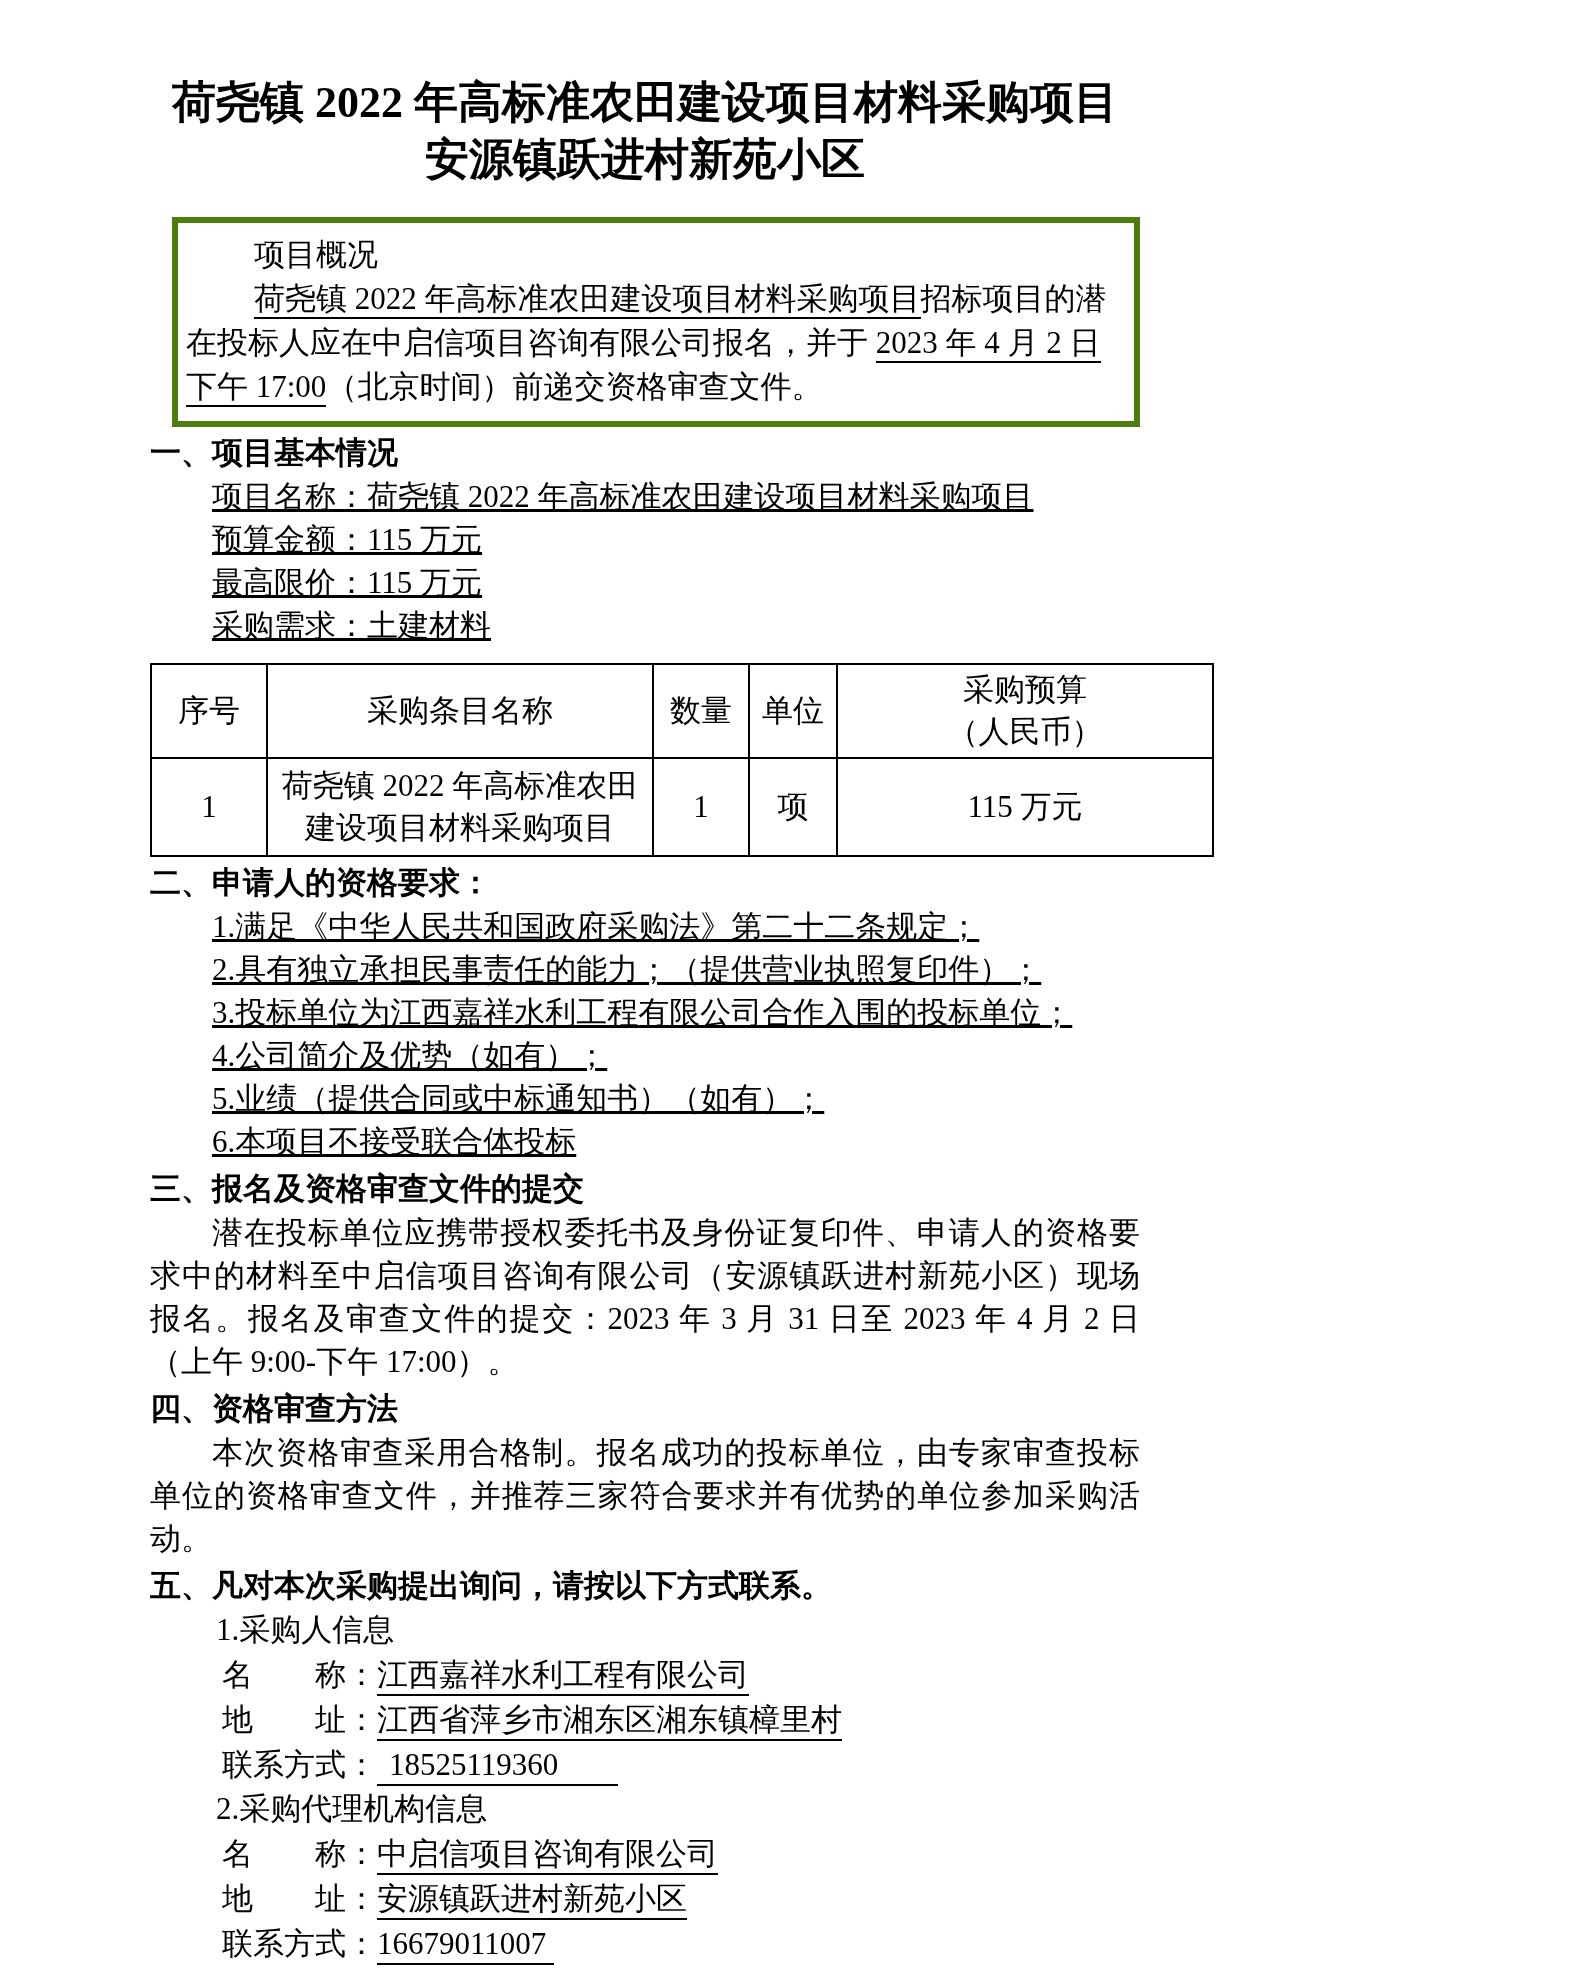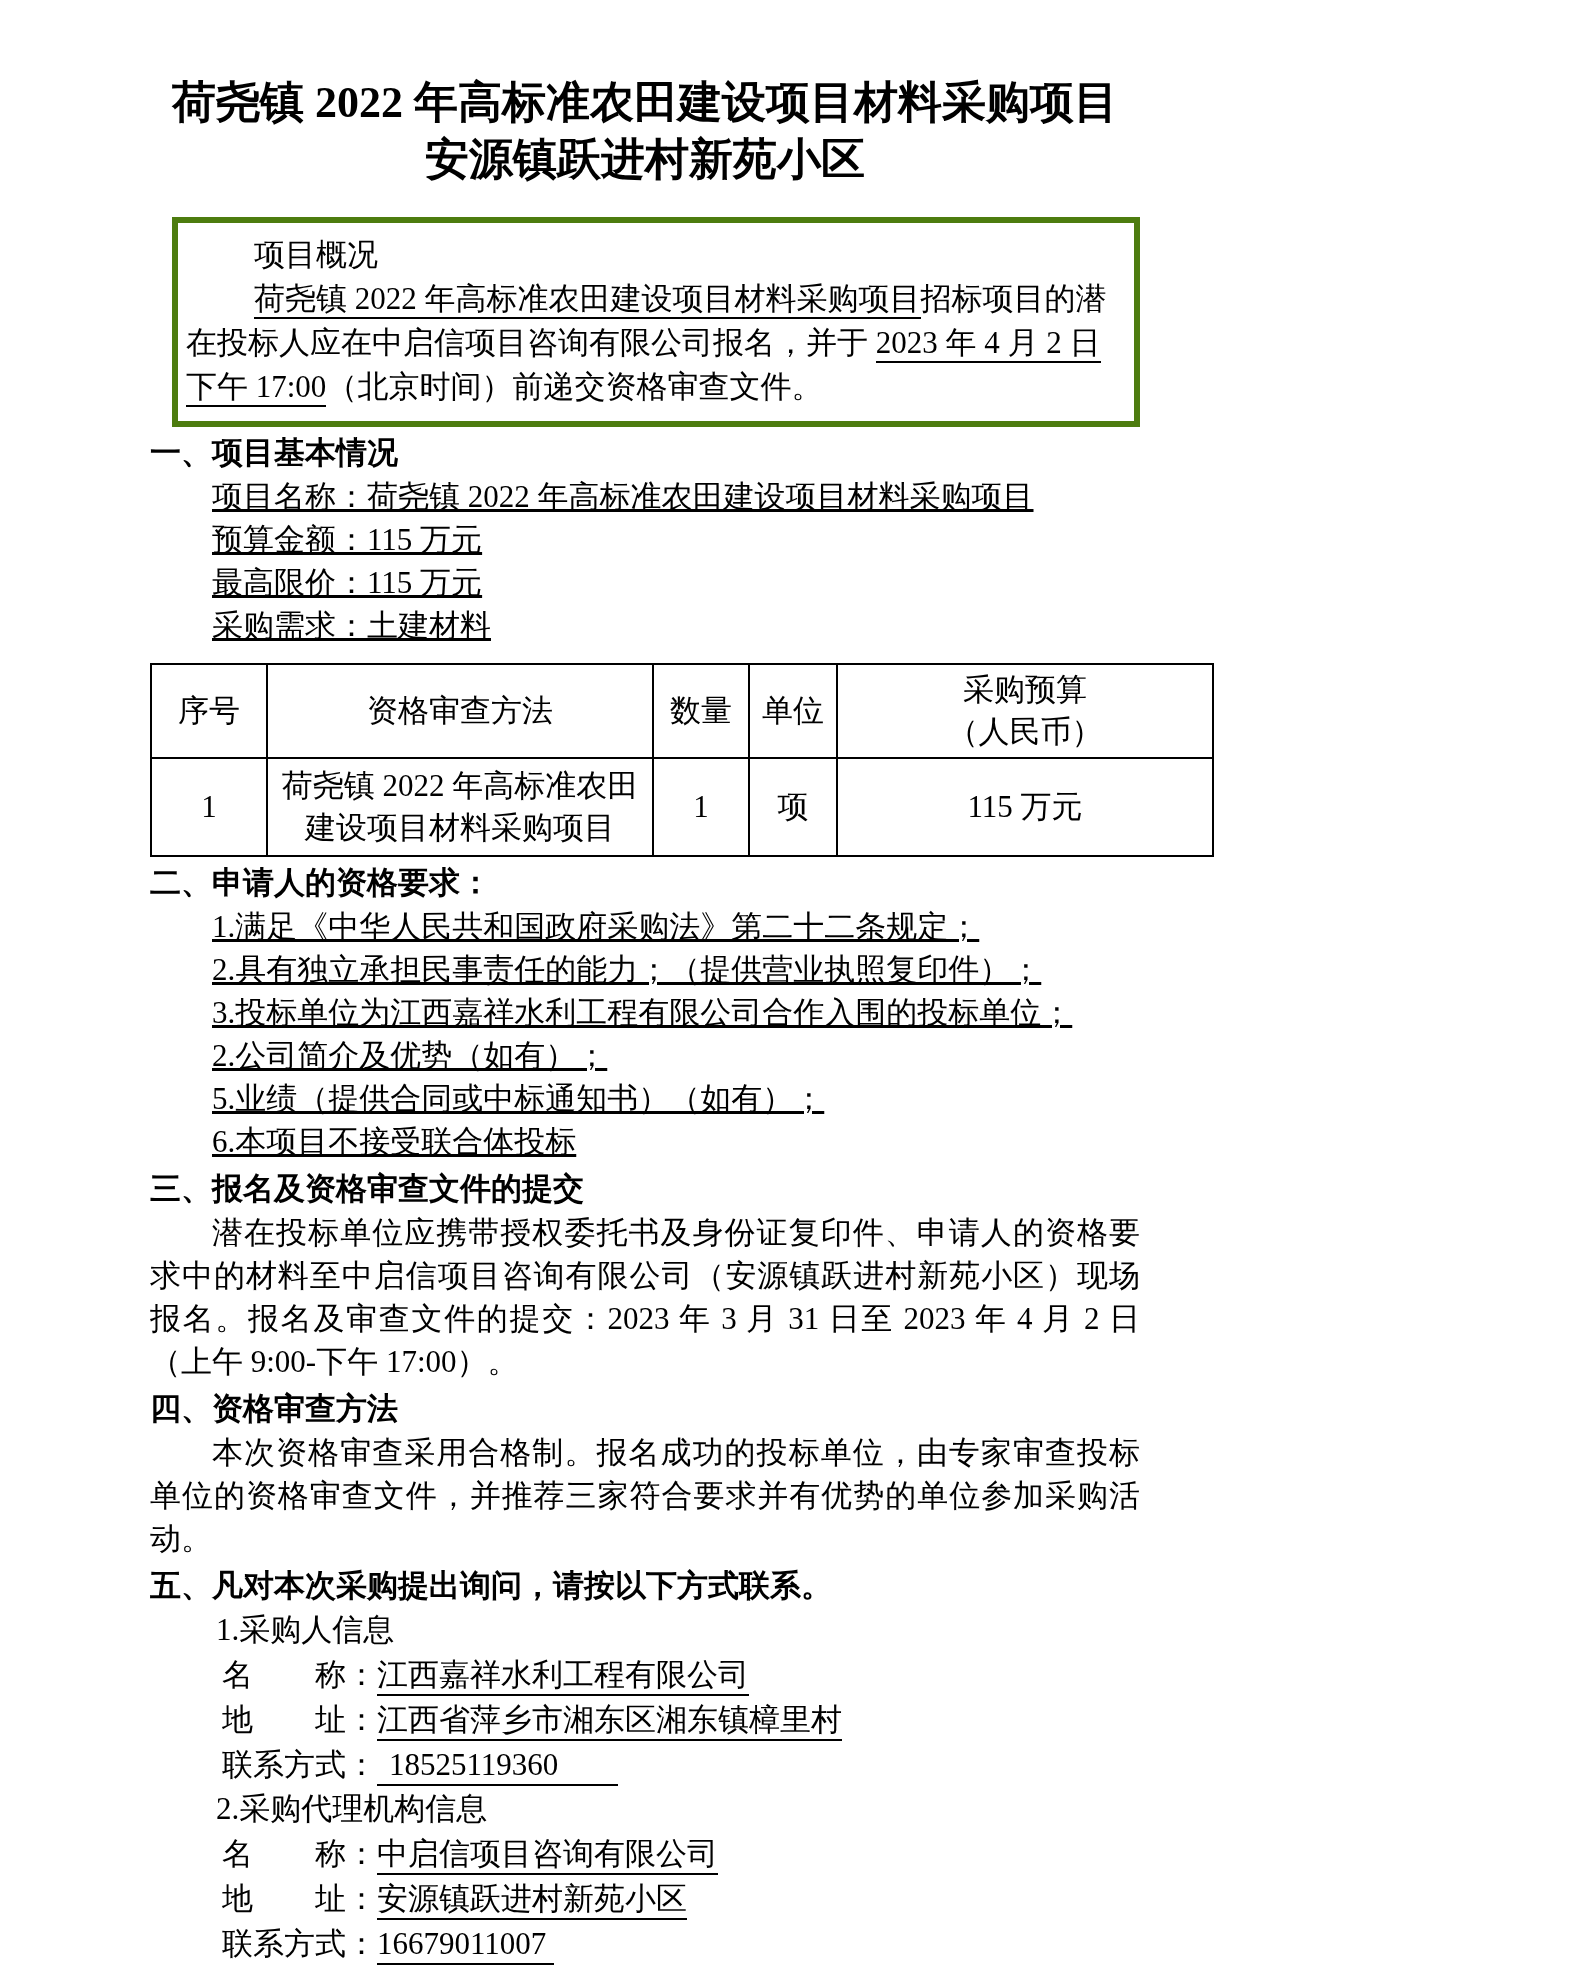--- a/index.html
+++ b/index.html
@@ -109,21 +109,21 @@
     <div class="sec-heading">一、项目基本情况</div>
     <p class="body-line">项目名称：荷尧镇 2022 年高标准农田建设项目材料采购项目</p>
     <p class="body-line">预算金额：115 万元</p>
     <p class="body-line">最高限价：115 万元</p>
     <p class="body-line">采购需求：土建材料</p>
 
     <table class="items-table">
       <thead>
         <tr>
           <th class="col-seq">序号</th>
-          <th class="col-name">资格审查方法</th>
+          <th class="col-name">采购条目名称</th>
           <th class="col-qty">数量</th>
           <th class="col-unit">单位</th>
           <th class="col-budget pre-line">采购预算
 （人民币）</th>
         </tr>
       </thead>
       <tbody>
         <tr>
           <td>1</td>
           <td>荷尧镇 2022 年高标准农田建设项目材料采购项目</td>
@@ -131,21 +131,21 @@
           <td>项</td>
           <td>115 万元</td>
         </tr>
       </tbody>
     </table>
 
     <div class="sec-heading">二、申请人的资格要求：</div>
     <p class="req-item">1.满足《中华人民共和国政府采购法》第二十二条规定；</p>
     <p class="req-item">2.具有独立承担民事责任的能力；（提供营业执照复印件）；</p>
     <p class="req-item">3.投标单位为江西嘉祥水利工程有限公司合作入围的投标单位；</p>
-    <p class="req-item">2.公司简介及优势（如有）；</p>
+    <p class="req-item">4.公司简介及优势（如有）；</p>
     <p class="req-item">5.业绩（提供合同或中标通知书）（如有）；</p>
     <p class="req-item">6.本项目不接受联合体投标</p>
 
     <div class="sec-heading">三、报名及资格审查文件的提交</div>
     <p class="para">潜在投标单位应携带授权委托书及身份证复印件、申请人的资格要求中的材料至中启信项目咨询有限公司（安源镇跃进村新苑小区）现场报名。报名及审查文件的提交：2023 年 3 月 31 日至 2023 年 4 月 2 日（上午 9:00-下午 17:00）。</p>
 
     <div class="sec-heading">四、资格审查方法</div>
     <p class="para">本次资格审查采用合格制。报名成功的投标单位，由专家审查投标单位的资格审查文件，并推荐三家符合要求并有优势的单位参加采购活动。</p>
 
     <div class="sec-heading">五、凡对本次采购提出询问，请按以下方式联系。</div>

